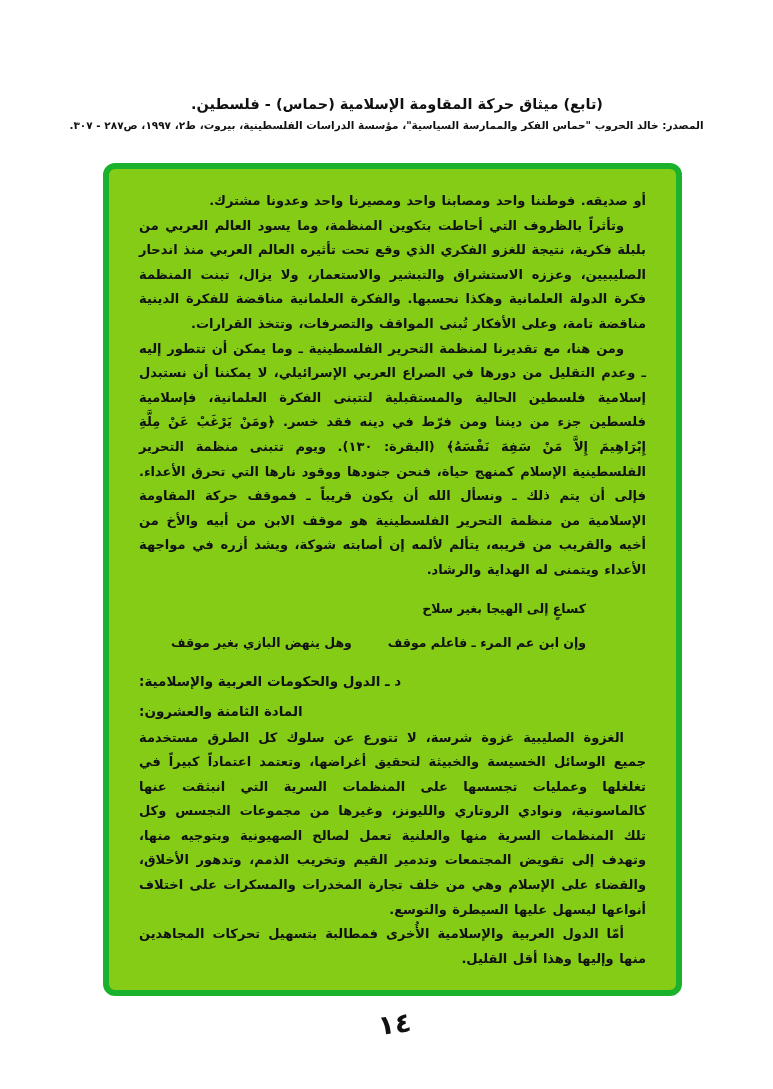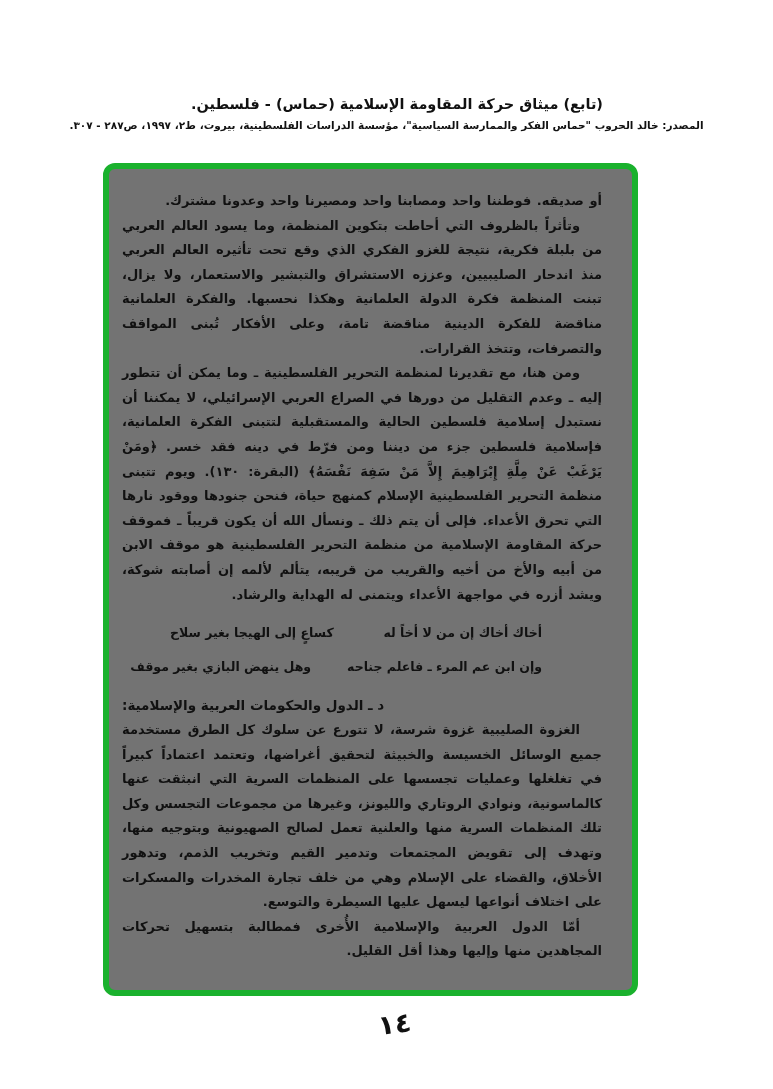--- a/index.html
+++ b/index.html
@@ -32,28 +32,28 @@
   }
   .doc-source {
     margin-top: 7px;
     font-size: 10.5px;
     font-weight: bold;
   }
   .green-box {
     position: absolute;
     top: 163px;
     left: 103px;
-    width: 535px;
+    width: 579px;
     height: 833px;
     box-sizing: border-box;
     border: 6px solid #1ab12d;
     border-radius: 12px;
-    padding: 20px 30px 10px 13px;
+    padding: 20px 30px 10px 30px;
     overflow: hidden;
-    background: #737373;
+    background: #84cc16;
   }
   .para {
     margin: 0;
     font-size: 13px;
     line-height: 24.6px;
     font-weight: bold;
     text-align: justify;
     text-indent: 22px;
     word-spacing: 1px;
   }
@@ -114,31 +114,31 @@
   <div class="green-box">
 
     <p class="para no-indent">أو صديقه. فوطننا واحد ومصابنا واحد ومصيرنا واحد وعدونا مشترك.</p>
 
     <p class="para">وتأثراً بالظروف التي أحاطت بتكوين المنظمة، وما يسود العالم العربي من بلبلة فكرية، نتيجة للغزو الفكري الذي وقع تحت تأثيره العالم العربي منذ اندحار الصليبيين، وعززه الاستشراق والتبشير والاستعمار، ولا يزال، تبنت المنظمة فكرة الدولة العلمانية وهكذا نحسبها. والفكرة العلمانية مناقضة للفكرة الدينية مناقضة تامة، وعلى الأفكار تُبنى المواقف والتصرفات، وتتخذ القرارات.</p>
 
     <p class="para">ومن هنا، مع تقديرنا لمنظمة التحرير الفلسطينية ـ وما يمكن أن تتطور إليه ـ وعدم التقليل من دورها في الصراع العربي الإسرائيلي، لا يمكننا أن نستبدل إسلامية فلسطين الحالية والمستقبلية لتتبنى الفكرة العلمانية، فإسلامية فلسطين جزء من ديننا ومن فرّط في دينه فقد خسر. ﴿ومَنْ يَرْغَبْ عَنْ مِلَّةِ إِبْرَاهِيمَ إِلاَّ مَنْ سَفِهَ نَفْسَهُ﴾ (البقرة: ١٣٠). ويوم تتبنى منظمة التحرير الفلسطينية الإسلام كمنهج حياة، فنحن جنودها ووقود نارها التي تحرق الأعداء. فإلى أن يتم ذلك ـ ونسأل الله أن يكون قريباً ـ فموقف حركة المقاومة الإسلامية من منظمة التحرير الفلسطينية هو موقف الابن من أبيه والأخ من أخيه والقريب من قريبه، يتألم لألمه إن أصابته شوكة، ويشد أزره في مواجهة الأعداء ويتمنى له الهداية والرشاد.</p>
 
     <div class="poetry">
       <div class="verse-line">
-        <span>أخاك أخاك إن من لا أخاً له</span>
         <span>كساعٍ إلى الهيجا بغير سلاح</span>
       </div>
       <div class="verse-line">
-        <span>وإن ابن عم المرء ـ فاعلم جناحه</span>
+        <span>وإن ابن عم المرء ـ فاعلم موقف</span>
         <span>وهل ينهض البازي بغير موقف</span>
       </div>
     </div>
 
     <p class="heading section">د ـ الدول والحكومات العربية والإسلامية:</p>
 
+    <p class="heading article">المادة الثامنة والعشرون:</p>
 
     <p class="para">الغزوة الصليبية غزوة شرسة، لا تتورع عن سلوك كل الطرق مستخدمة جميع الوسائل الخسيسة والخبيثة لتحقيق أغراضها، وتعتمد اعتماداً كبيراً في تغلغلها وعمليات تجسسها على المنظمات السرية التي انبثقت عنها كالماسونية، ونوادي الروتاري والليونز، وغيرها من مجموعات التجسس وكل تلك المنظمات السرية منها والعلنية تعمل لصالح الصهيونية وبتوجيه منها، وتهدف إلى تقويض المجتمعات وتدمير القيم وتخريب الذمم، وتدهور الأخلاق، والقضاء على الإسلام وهي من خلف تجارة المخدرات والمسكرات على اختلاف أنواعها ليسهل عليها السيطرة والتوسع.</p>
 
 
     <p class="para">أمّا الدول العربية والإسلامية الأُخرى فمطالبة بتسهيل تحركات المجاهدين منها وإليها وهذا أقل القليل.</p>
 
   </div>
 
   <div class="page-number">١٤</div>
 

